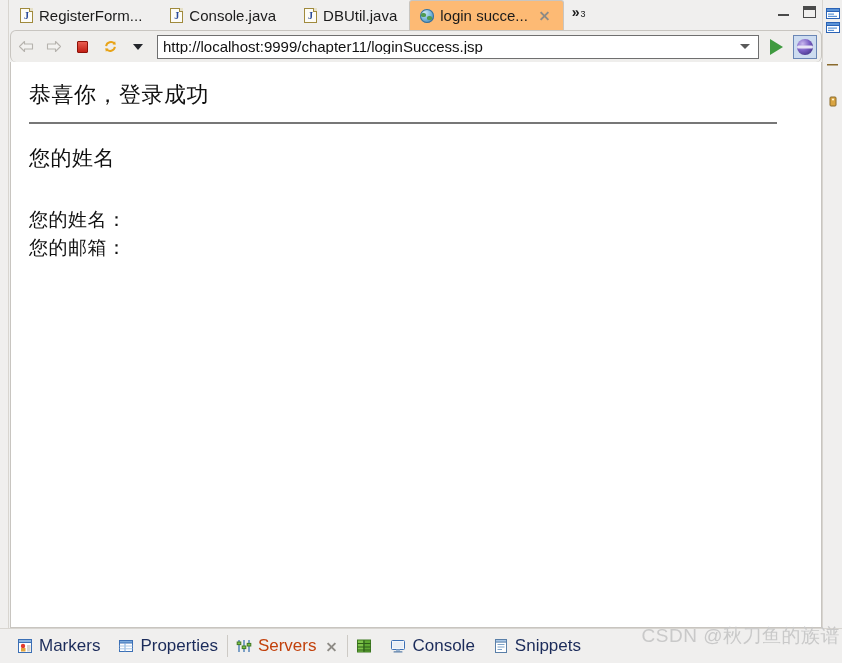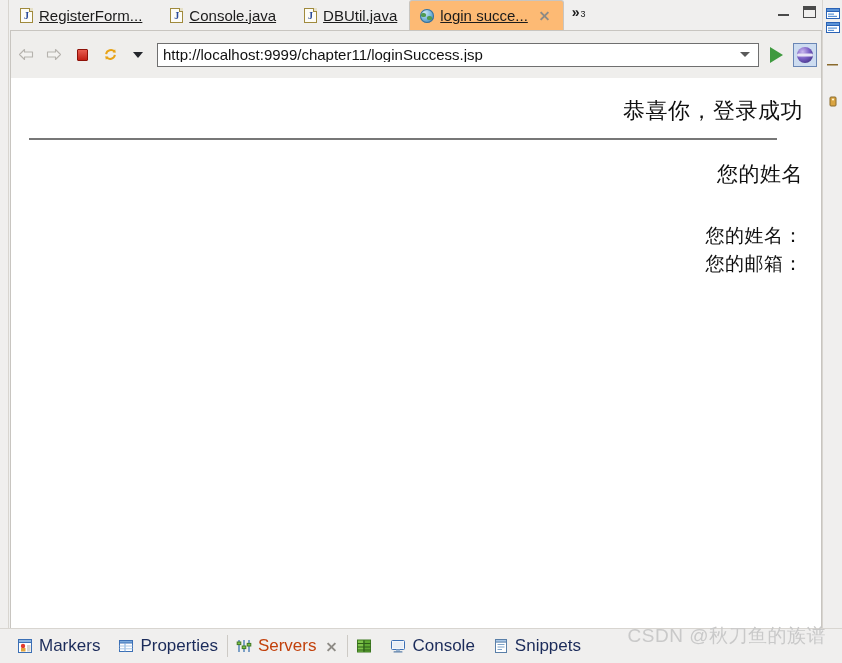--- a/index.html
+++ b/index.html
@@ -90,21 +90,21 @@
   }
   .tab.active {
     background: #fdba74;
     border-top: 1px solid #c8c5c0;
     border-left: 1px solid #c8c5c0;
     border-right: 1px solid #c8c5c0;
     border-top-left-radius: 3px;
     border-top-right-radius: 3px;
     margin-top: 0px;
   }
-  .tab-label { line-height: 1; text-decoration: underline; }
+  .tab-label { line-height: 1; }
 
   
   .ico-file {
     width: 13px; height: 15px;
     position: relative;
     flex: 0 0 auto;
   }
   .ico-file .sheet {
     position: absolute; inset: 0;
     background: #fdfcf7;
@@ -223,28 +223,29 @@
     display: block;
     height: 3px;
     background: #4a4a4a;
     margin: 0;
   }
 
   
   .toolbar {
     display: flex;
     align-items: center;
-    height: 48px;
+    height: 32px;
     background: #efeeec;
     border-top: 1px solid #c8c5c0;
     border-left: 1px solid #c8c5c0;
     border-right: 1px solid #c8c5c0;
     box-sizing: border-box;
     padding: 0 4px;
     gap: 6px;
+    border-radius: 6px;
   }
   .tb-btn {
     width: 22px; height: 22px;
     display: flex;
     align-items: center;
     justify-content: center;
     flex: 0 0 auto;
   }
   
   .arrow-ico { width: 16px; height: 13px; display:block; }
@@ -336,21 +337,20 @@
 
   
   .page {
     background: #ffffff;
     border: 1px solid #c8c5c0;
     border-top: none;
     box-sizing: border-box;
     height: 566px;
     padding: 0;
     overflow: hidden;
-    text-align: right;
   }
   .page-inner {
     padding: 8px 18px 0 18px;
     font-family: "Liberation Serif", serif;
   }
   .h-congrats {
     font-size: 22px;
     font-weight: normal;
     color: #101010;
     margin: 10px 0 12px 0;
@@ -365,21 +365,20 @@
   }
   .h-info {
     font-size: 21px;
     font-weight: normal;
     color: #101010;
     margin: 20px 0 0 0;
     letter-spacing: 0.5px;
   }
   .field-list {
     margin-top: 34px;
-    margin-left: 31px;
   }
   .field-line {
     font-size: 19px;
     color: #101010;
     line-height: 1.45;
     letter-spacing: 0.5px;
   }
 
   
   .bottom-bar {
@@ -428,21 +427,21 @@
     background: #8e8b86;
   }
   .vtab-close::before { transform: rotate(45deg); }
   .vtab-close::after  { transform: rotate(-45deg); }
 
   .vicon { width: 16px; height: 16px; display: block; flex: 0 0 auto; }
 
   
   .watermark {
     position: absolute;
-    right: 16px;
+    right: 2px;
     bottom: 14px;
     font-size: 19px;
     color: #c9c9c9;
     font-family: "Liberation Sans", sans-serif;
     letter-spacing: 0.5px;
     pointer-events: none;
     white-space: nowrap;
   }
 </style>
 </head>

